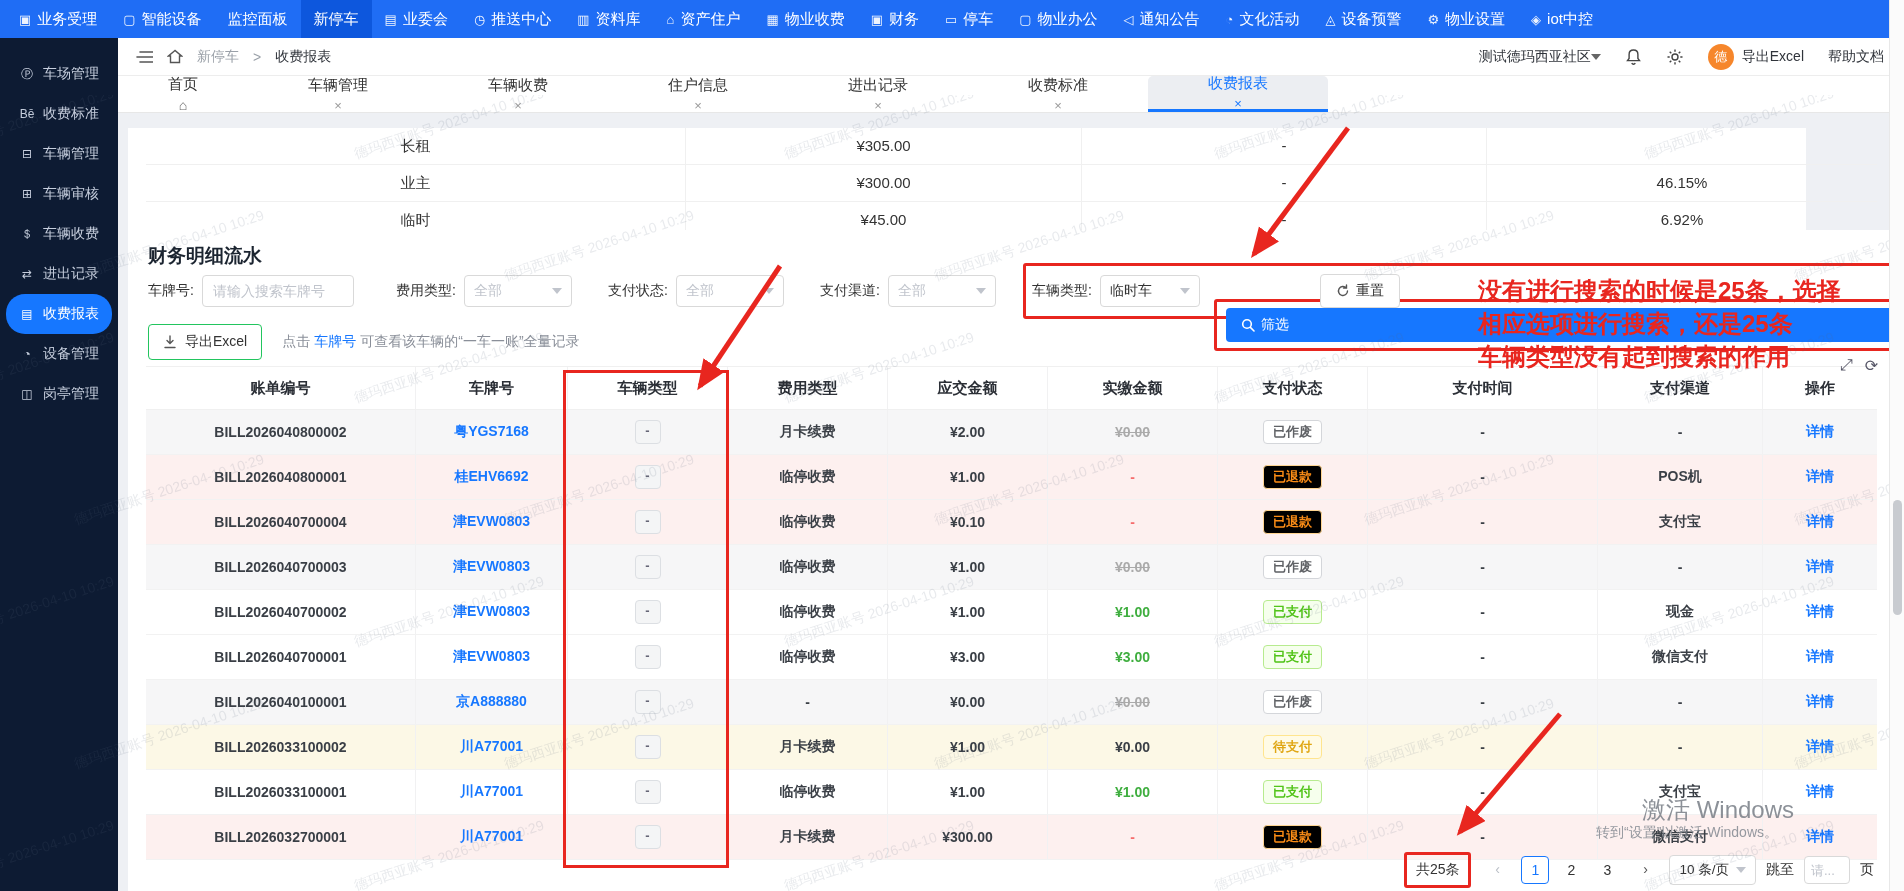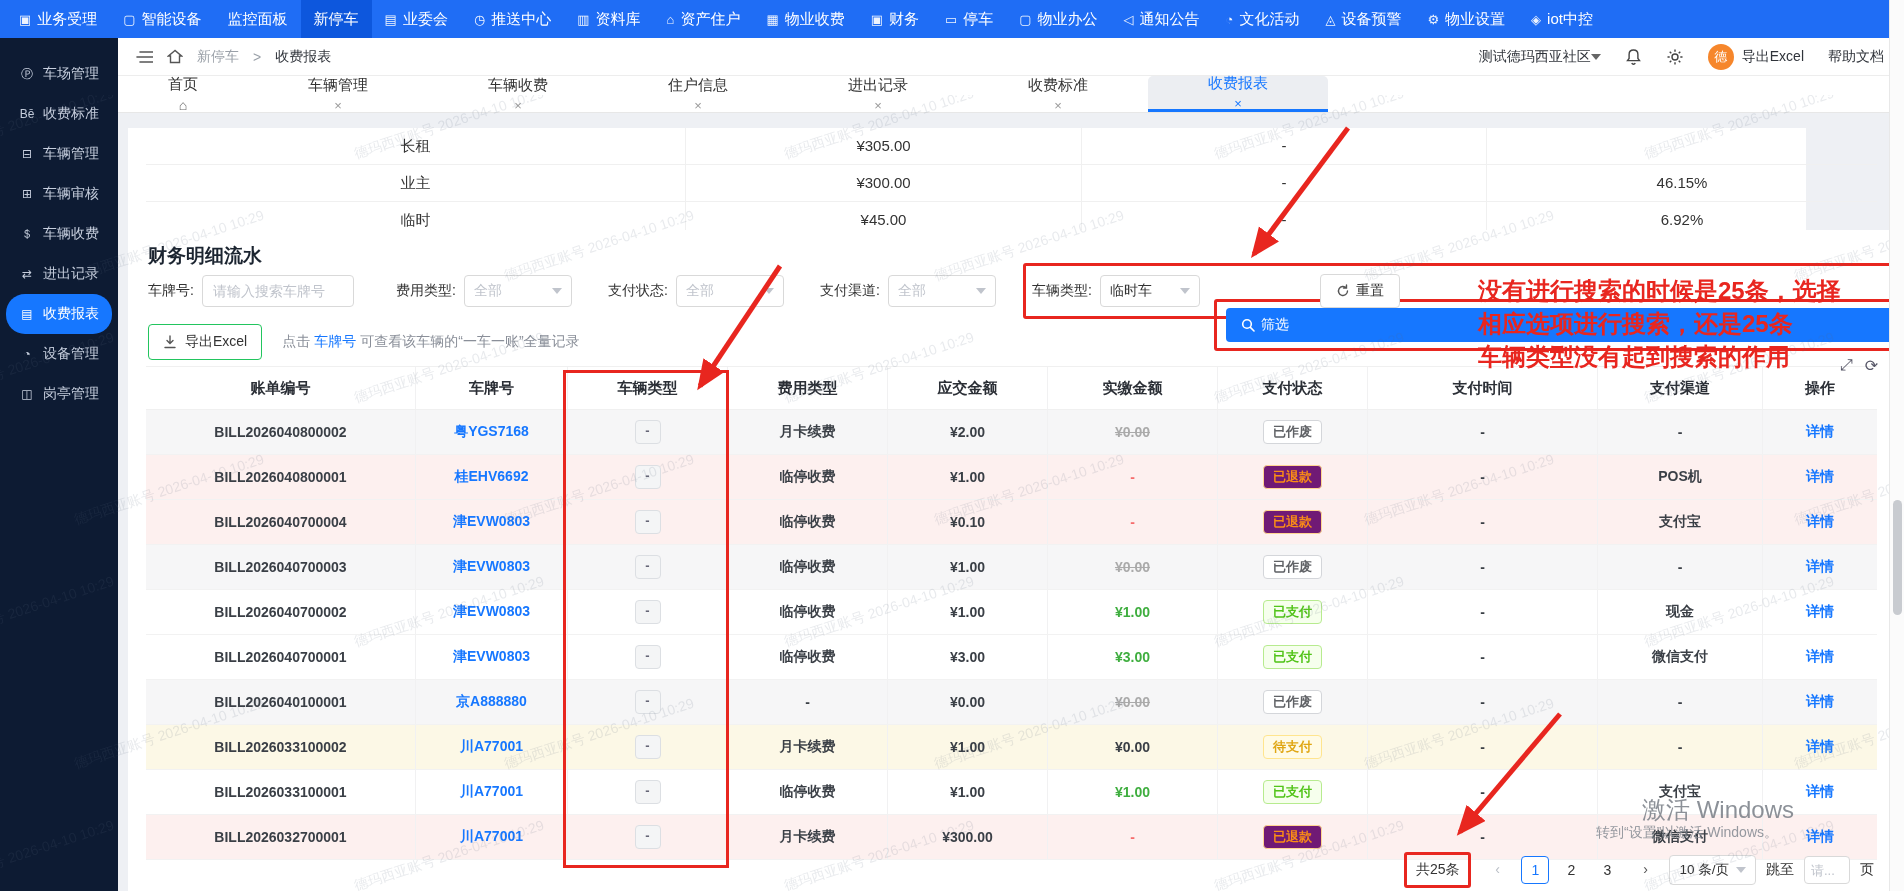--- a/index.html
+++ b/index.html
@@ -85,21 +85,21 @@
   .trow.yellow{background:#fcf8e6;}
   .cell{border-right:1px solid #f1f1f2;height:100%;display:flex;align-items:center;justify-content:center;box-sizing:border-box;}
   .cell:last-child{border-right:none;}
   .plate{color:#1677ff;cursor:pointer;}
   .vtag{display:inline-block;width:24px;height:22px;line-height:20px;border:1px solid #dcdfe3;border-radius:4px;background:#f4f5f6;color:#667;font-size:13px;text-align:center;}
   .paid.strike{color:#aaa;text-decoration:line-through;}
   .paid.red{color:#f56c6c;}
   .paid.green{color:#3fae3f;}
   .tag{display:inline-block;padding:3px 9px;border-radius:4px;font-size:13px;border:1px solid;line-height:1.3;}
   .tag.void{color:#606266;border-color:#d4d6da;background:#fff;}
-  .tag.refund{color:#fa8c16;border-color:#ffd591;background:#701a75;text-align:center;}
+  .tag.refund{color:#fa8c16;border-color:#ffd591;background:#000000;text-align:center;}
   .tag.paid{color:#52c41a;border-color:#b7eb8f;background:#f6ffed;}
   .tag.pending{color:#e0a715;border-color:#ffe58f;background:#fffbe6;}
   .detail{color:#1677ff;cursor:pointer;}
 
   
   .pager{position:absolute;right:16px;top:624px;height:32px;display:flex;align-items:center;gap:10px;font-size:14px;color:#333;}
   .pg{min-width:28px;height:28px;line-height:26px;text-align:center;border-radius:4px;cursor:pointer;box-sizing:border-box;}
   .pg.prev{color:#b9bec6;}
   .pg.next{color:#555;}
   .pg.num{border:1px solid transparent;}

